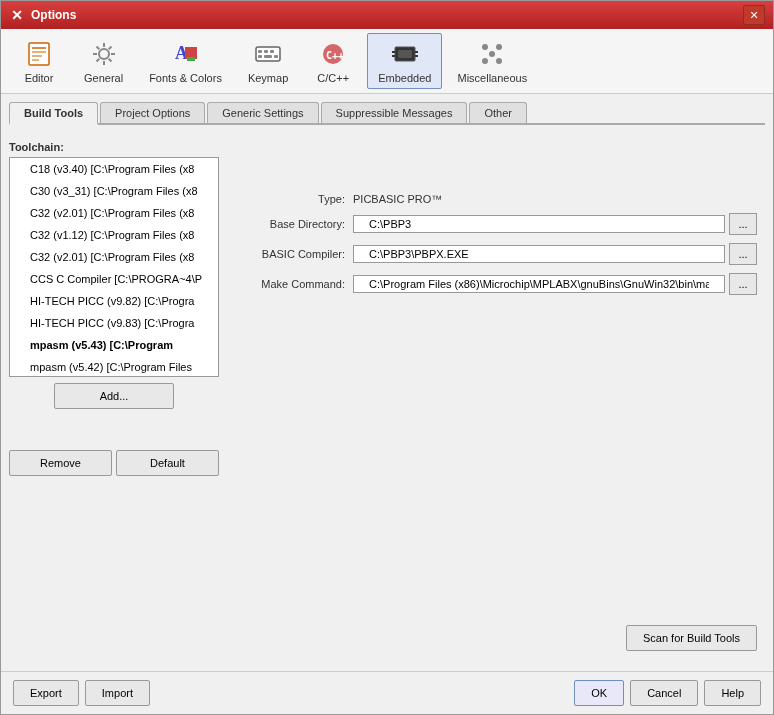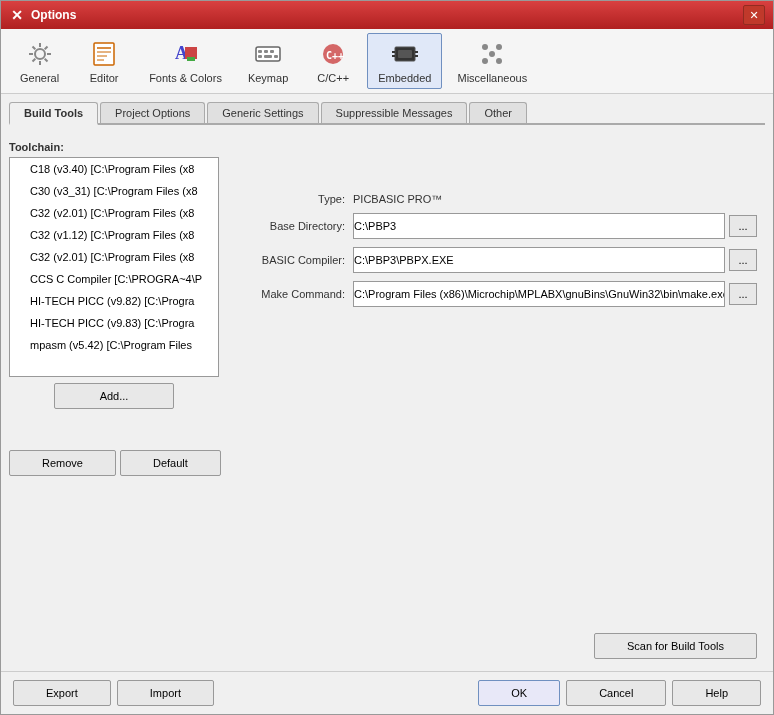--- a/index.html
+++ b/index.html
@@ -223,43 +223,43 @@
       color: #333;
     }
     .prop-input-row {
       display: flex;
       align-items: center;
       gap: 4px;
       flex: 1;
     }
     .prop-input {
       flex: 1;
-      height: 26px;
+      height: 18px;
       border: 1px solid #999;
-      padding: 2px 0;
+      padding: 2px 15px;
       font-size: 11px;
       background: white;
     }
     .browse-btn {
       width: 28px;
       height: 22px;
       background: #e8e8e8;
       border: 1px solid #999;
       cursor: pointer;
       font-size: 11px;
       display: flex;
       align-items: center;
       justify-content: center;
       flex-shrink: 0;
     }
 
     
     .scan-area {
       position: absolute;
-      bottom: 4px;
+      bottom: 12px;
       right: 8px;
       margin-left: 12px;
     }
 
     
     .bottom-bar {
       display: flex;
       align-items: center;
       padding: 8px 12px;
       border-top: 1px solid #ccc;
@@ -271,21 +271,21 @@
       display: flex;
       gap: 6px;
       border-radius: 9px;
     }
     .bottom-right {
       display: flex;
       gap: 6px;
     }
 
     .btn {
-      padding: 4px 32px;
+      padding: 4px 16px;
       height: 26px;
       background: #e8e8e8;
       border: 1px solid #999;
       cursor: pointer;
       font-size: 11px;
       border-radius: 2px;
       display: flex;
       align-items: center;
       justify-content: center;
       white-space: nowrap;
@@ -308,37 +308,37 @@
   <div class="title-bar">
     <div class="title-bar-icon">✕</div>
     <span class="title-bar-text">Options</span>
     <div class="title-bar-btn close">✕</div>
   </div>
 
   <div class="toolbar">
     <div class="toolbar-item">
       <div class="toolbar-icon">
         <svg width="30" height="30" viewBox="0 0 30 30">
-          <circle cx="15" cy="15" r="5" fill="none" stroke="#888" stroke-width="2"></circle>
-          <path d="M15 4v4M15 22v4M4 15h4M22 15h4M7.5 7.5l2.8 2.8M19.7 19.7l2.8 2.8M7.5 22.5l2.8-2.8M19.7 10.3l2.8-2.8" stroke="#888" stroke-width="2"></path>
-        </svg>
-      </div>
-      <span class="toolbar-label">General</span>
-    </div>
-    <div class="toolbar-item">
-      <div class="toolbar-icon">
-        <svg width="30" height="30" viewBox="0 0 30 30">
           <rect x="5" y="4" width="20" height="22" rx="1" fill="white" stroke="#cc6600" stroke-width="1.5"></rect>
           <line x1="8" y1="9" x2="22" y2="9" stroke="#cc6600" stroke-width="1.5"></line>
           <line x1="8" y1="13" x2="22" y2="13" stroke="#cc6600" stroke-width="1"></line>
           <line x1="8" y1="17" x2="18" y2="17" stroke="#cc6600" stroke-width="1"></line>
           <line x1="8" y1="21" x2="15" y2="21" stroke="#cc6600" stroke-width="1"></line>
         </svg>
       </div>
       <span class="toolbar-label">Editor</span>
+    </div>
+    <div class="toolbar-item">
+      <div class="toolbar-icon">
+        <svg width="30" height="30" viewBox="0 0 30 30">
+          <circle cx="15" cy="15" r="5" fill="none" stroke="#888" stroke-width="2"></circle>
+          <path d="M15 4v4M15 22v4M4 15h4M22 15h4M7.5 7.5l2.8 2.8M19.7 19.7l2.8 2.8M7.5 22.5l2.8-2.8M19.7 10.3l2.8-2.8" stroke="#888" stroke-width="2"></path>
+        </svg>
+      </div>
+      <span class="toolbar-label">General</span>
     </div>
     <div class="toolbar-item">
       <div class="toolbar-icon">
         <svg width="30" height="30" viewBox="0 0 30 30">
           <text x="4" y="20" font-size="18" font-weight="bold" fill="#4444cc" font-family="serif">A</text>
           <rect x="14" y="8" width="12" height="12" fill="#cc4444"></rect>
           <rect x="16" y="18" width="8" height="4" fill="#44aa44"></rect>
         </svg>
       </div>
       <span class="toolbar-label">Fonts &amp; Colors</span>
@@ -409,20 +409,21 @@
         <div class="toolchain-label">Toolchain:</div>
         <div class="toolchain-scrollbox">
           <div class="toolchain-item">C18 (v3.40) [C:\Program Files (x8</div>
           <div class="toolchain-item">C30 (v3_31) [C:\Program Files (x8</div>
           <div class="toolchain-item">C32 (v2.01) [C:\Program Files (x8</div>
           <div class="toolchain-item">C32 (v1.12) [C:\Program Files (x8</div>
           <div class="toolchain-item">C32 (v2.01) [C:\Program Files (x8</div>
           <div class="toolchain-item">CCS C Compiler [C:\PROGRA~4\P</div>
           <div class="toolchain-item">HI-TECH PICC (v9.82) [C:\Progra</div>
           <div class="toolchain-item">HI-TECH PICC (v9.83) [C:\Progra</div>
+          <div class="toolchain-item bold">mpasm (v5.43) [C:\Program</div>
           <div class="toolchain-item">mpasm (v5.42) [C:\Program Files</div>
 
         </div>
 
         <div class="left-buttons">
           <div style="display:flex; justify-content:center;">
             <button class="btn" style="width:120px;">Add...</button>
           </div>
           <div class="left-btn-row">
             <button class="btn" style="flex:1;">Remove</button>

